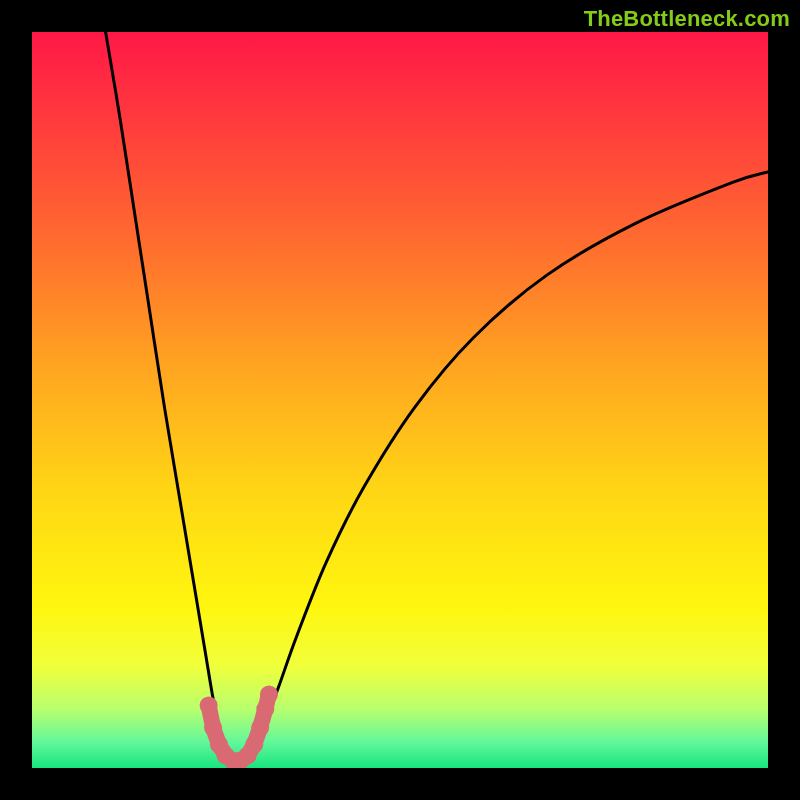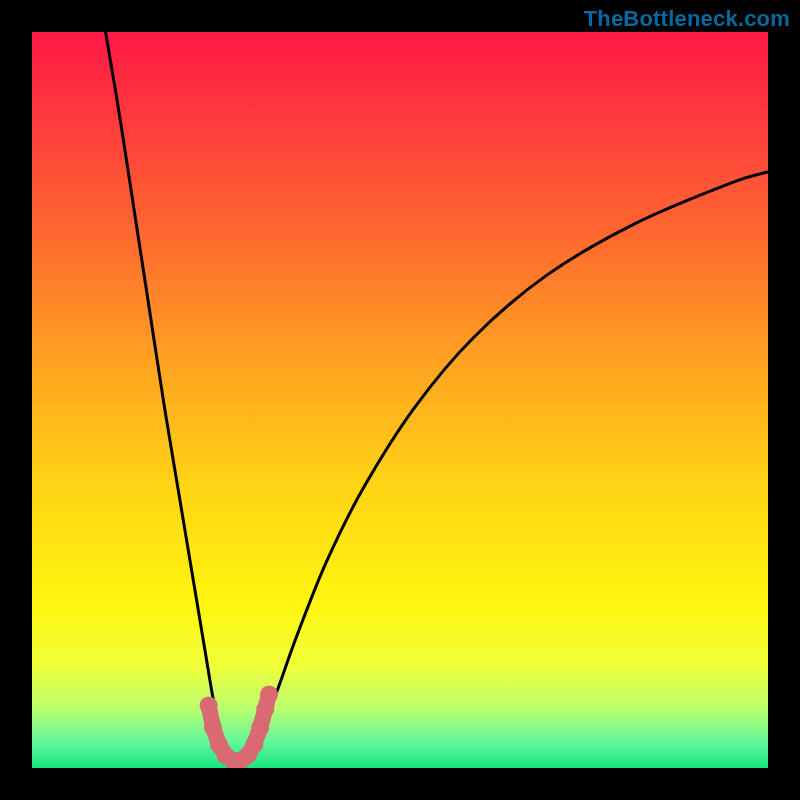--- a/index.html
+++ b/index.html
@@ -21,21 +21,21 @@
     left: 32px;
     top: 32px;
     width: 736px;
     height: 736px;
     overflow: hidden;
   }
   .watermark {
     position: absolute;
     top: 6px;
     right: 10px;
-    color: #0369a1;
+    color: #84cc16;
     font-size: 22px;
     font-weight: 600;
     letter-spacing: 0.2px;
     user-select: none;
   }
 </style>
 </head>
 <body>
 
 <div class="frame">

